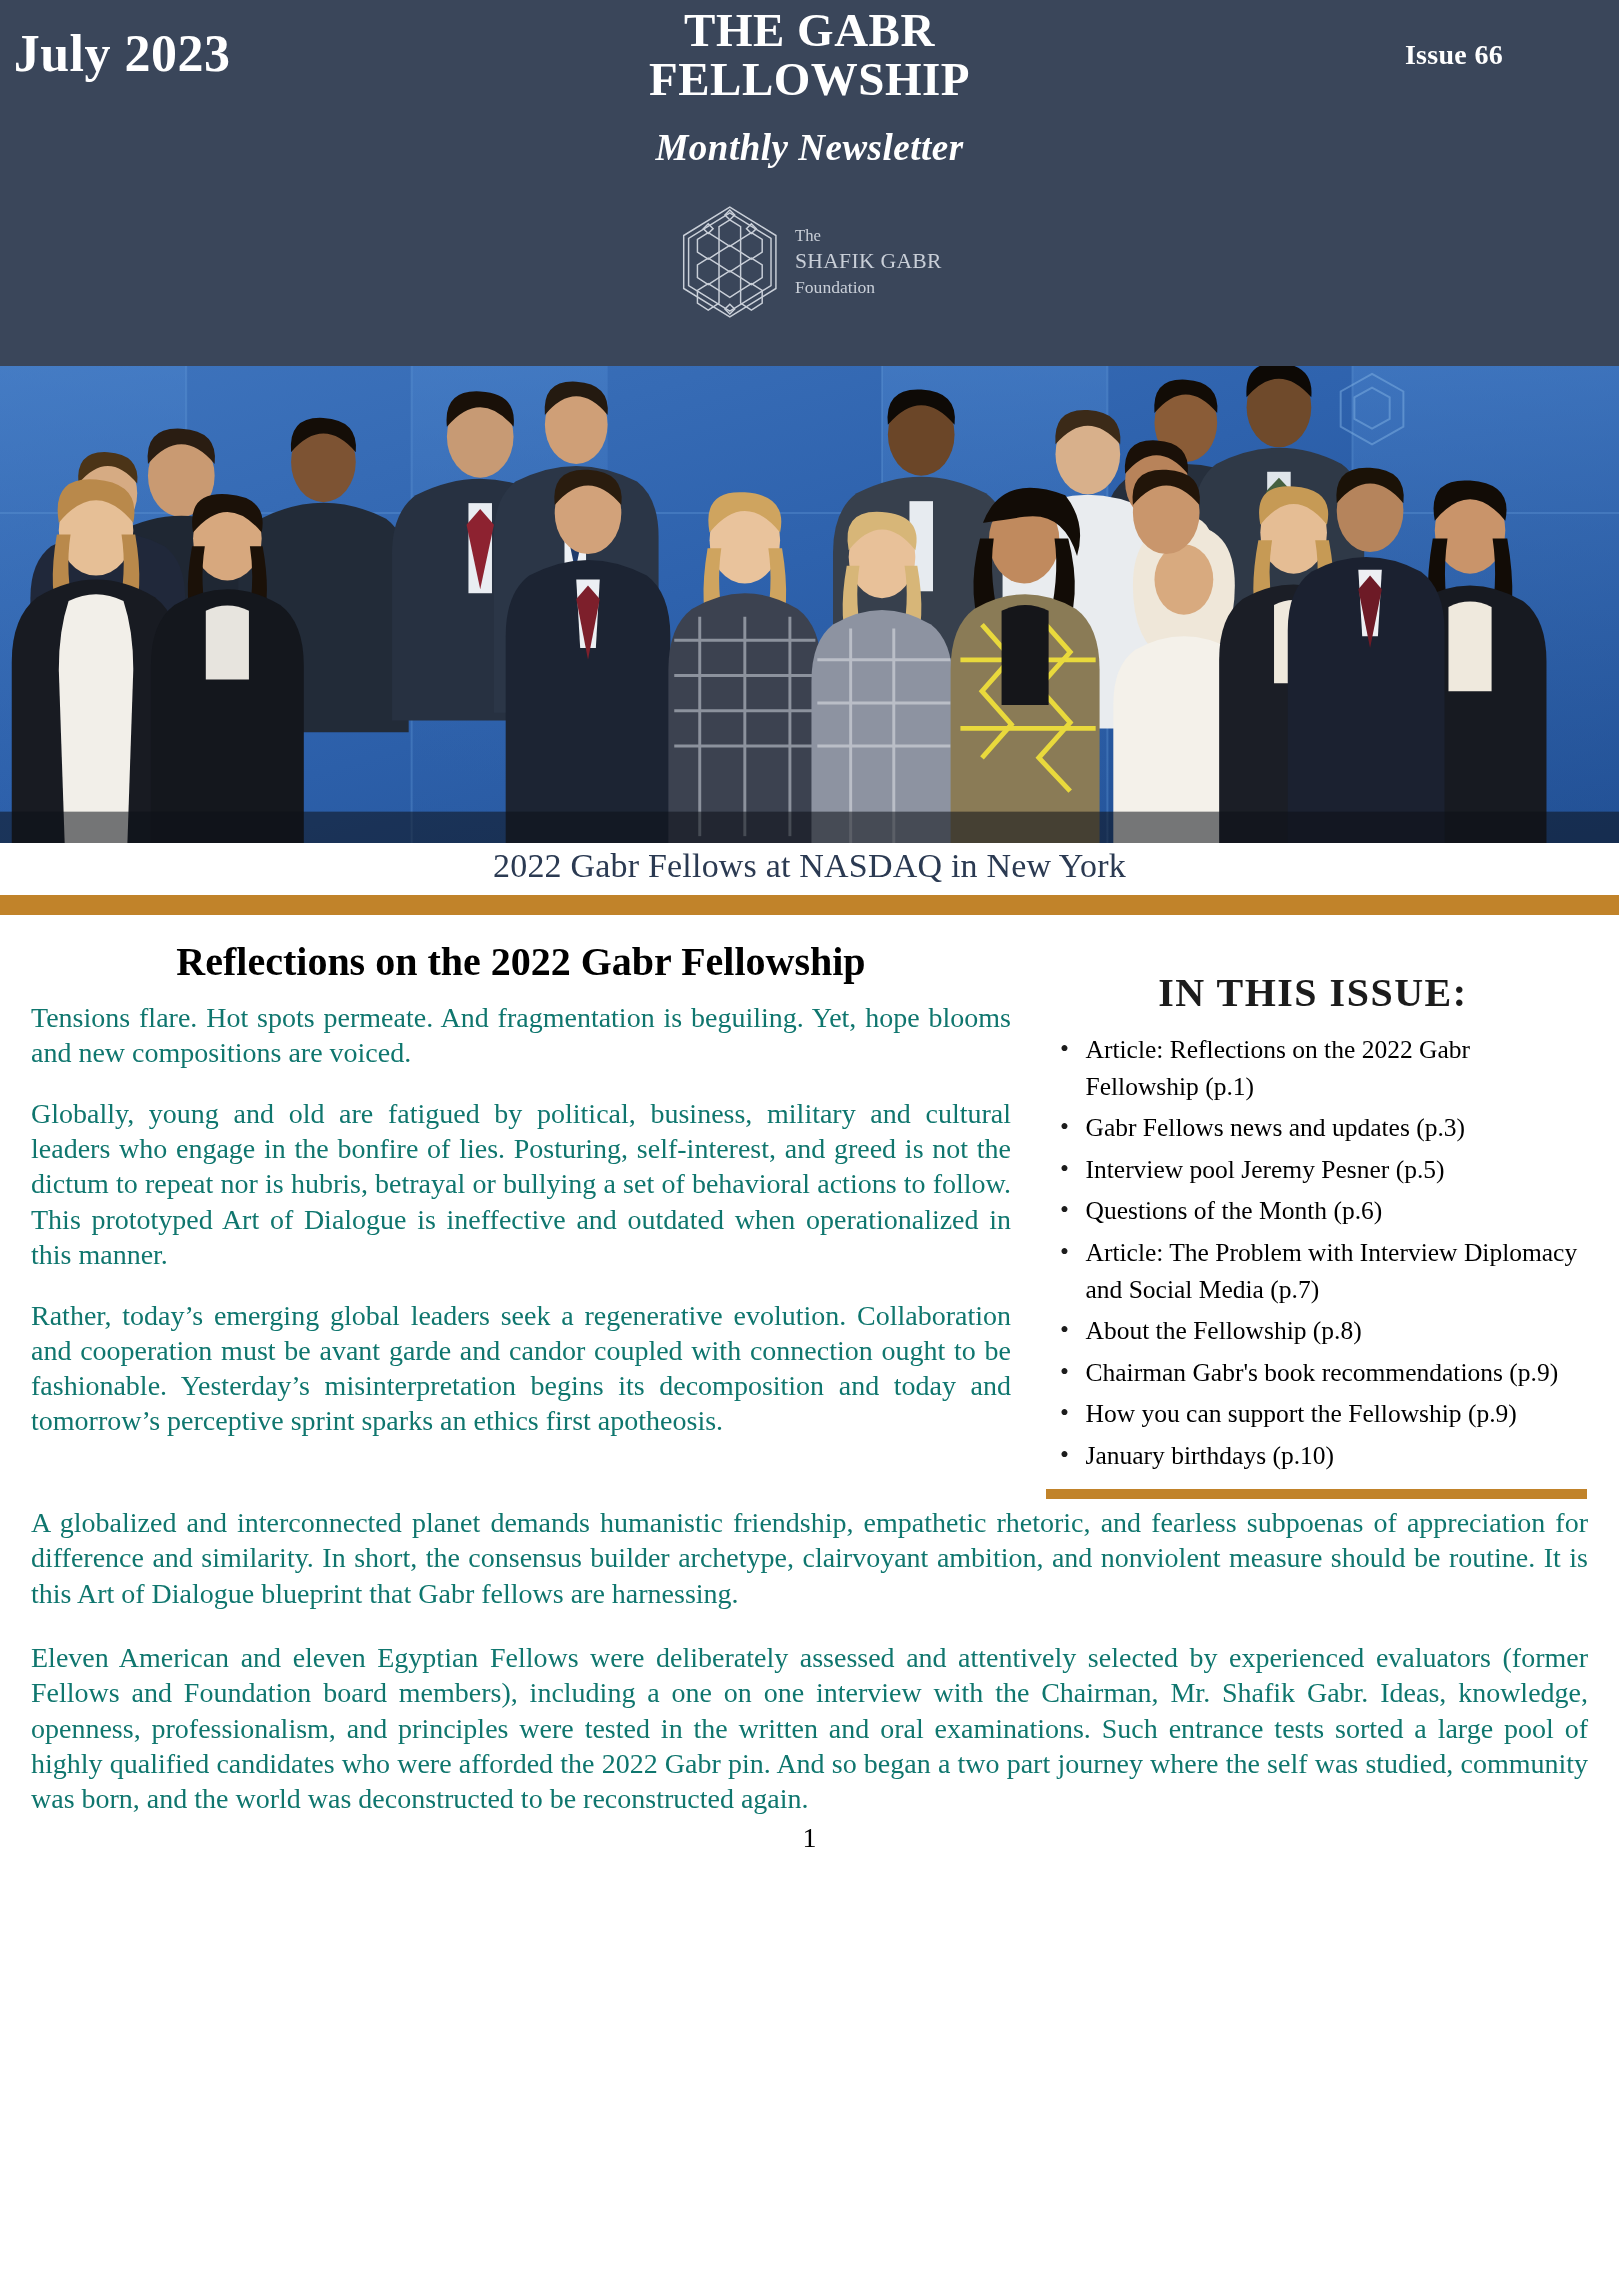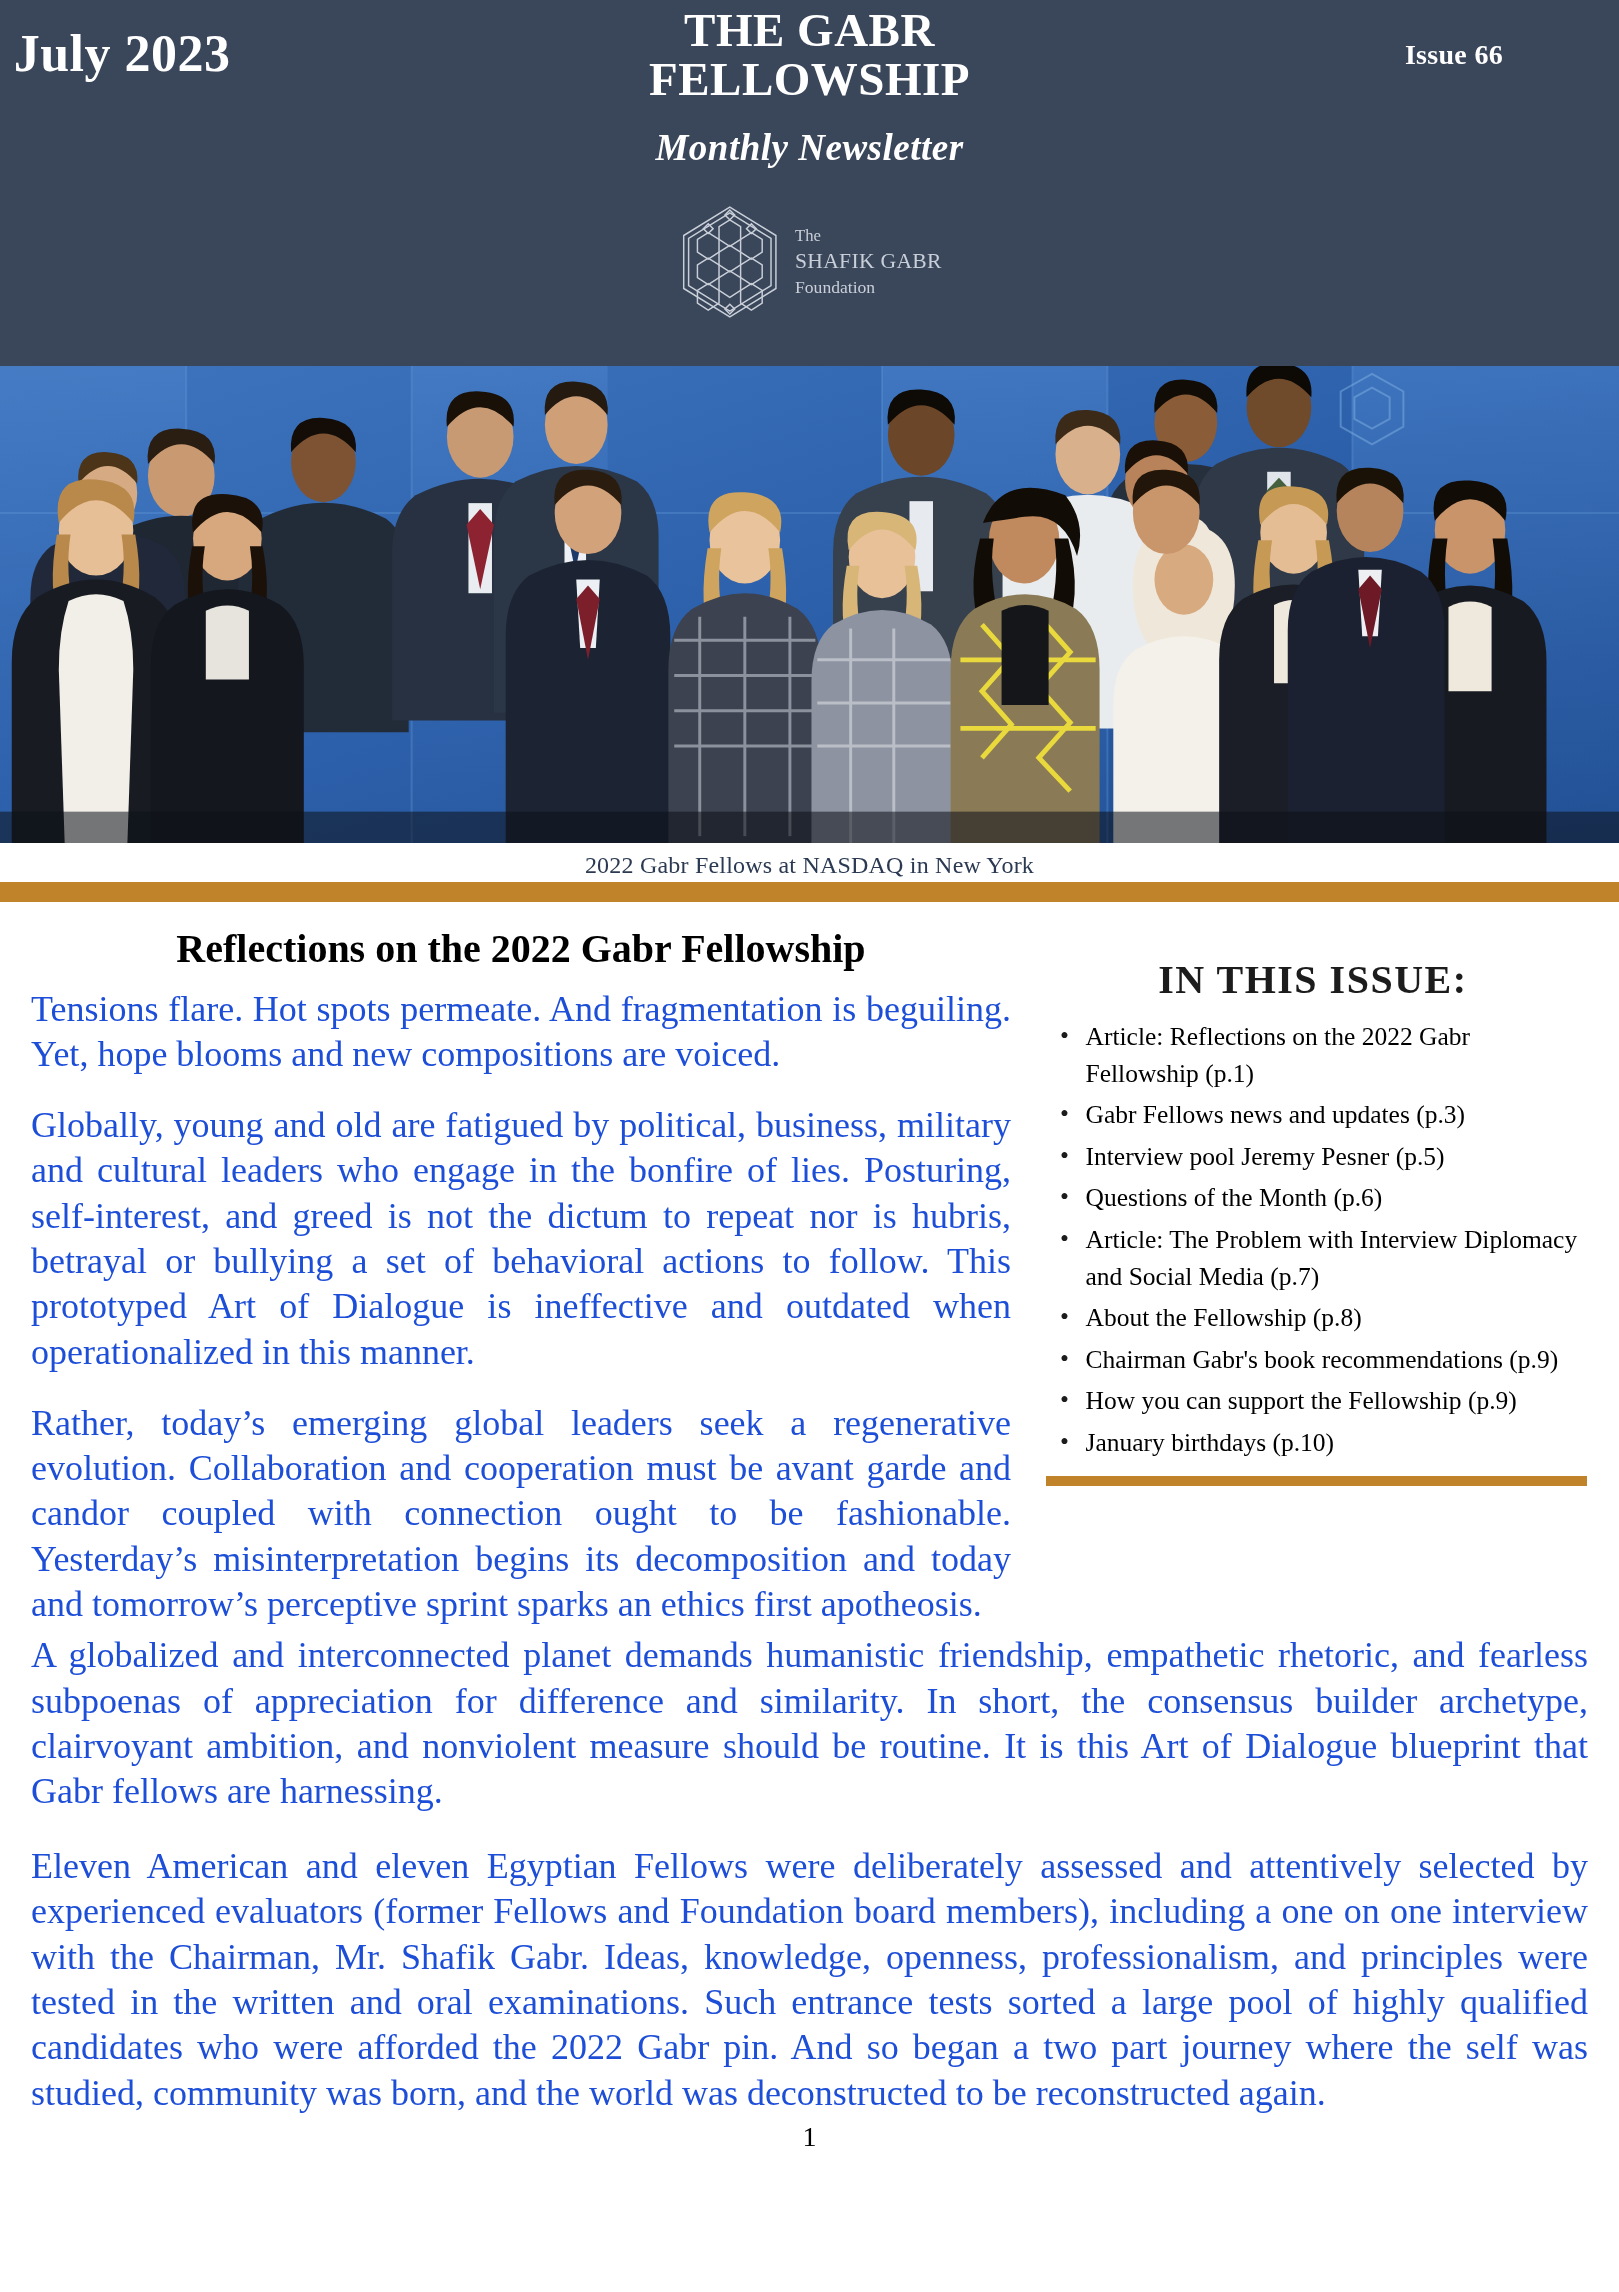--- a/index.html
+++ b/index.html
@@ -100,24 +100,24 @@
     width: 1619px;
     height: 477px;
     overflow: hidden;
     background: #2d5fa8;
   }
   .hero svg { display: block; width: 1619px; height: 477px; }
 
   
   .caption {
     width: 1619px;
-    height: 39px;
+    height: 52px;
     background: #ffffff;
     color: #2b3a52;
-    font-size: 24px;
+    font-size: 34px;
     text-align: center;
     line-height: 45px;
     letter-spacing: 0.2px;
   }
   .rule-full {
     width: 1619px;
     height: 19.6px;
     background: #c1832a;
   }
 
@@ -140,23 +140,23 @@
   .article-title {
     font-size: 40px;
     text-align: center;
     line-height: 1.1;
     color: #000;
     padding: 0 69px;
     margin-bottom: 15.7px;
   }
 
   .para {
-    font-size: 36px;
+    font-size: 28px;
     line-height: 1.26;
-    color: #1d4ed8;
+    color: #0f766e;
     text-align: justify;
     margin-bottom: 25.5px;
   }
   .para:last-child { margin-bottom: 0; }
 
   
   .toc-title {
     font-size: 40px;
     text-align: center;
     letter-spacing: 1.5px;

